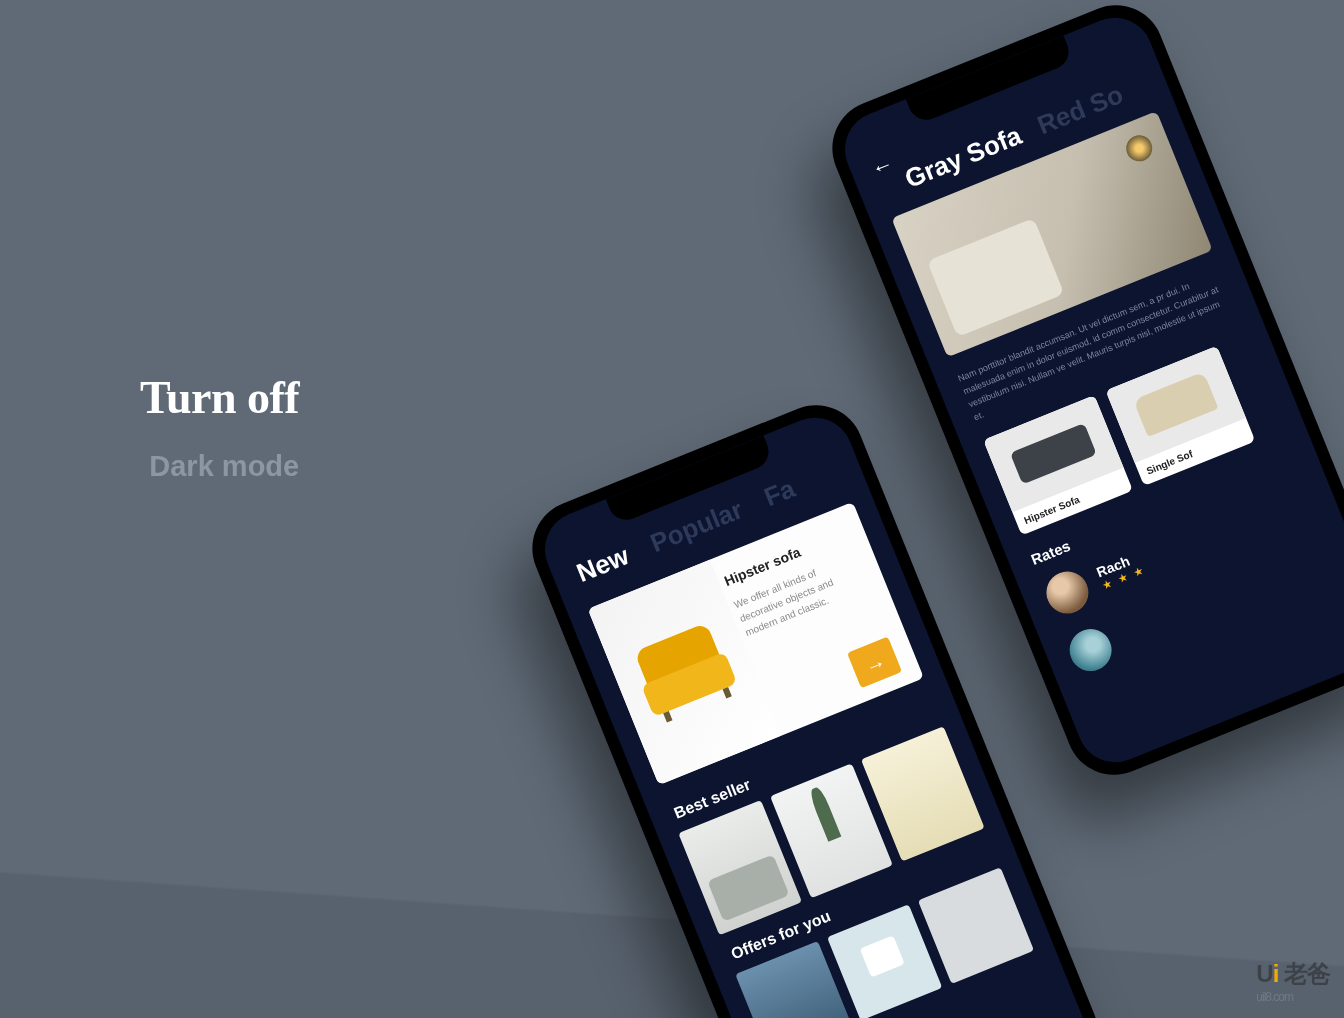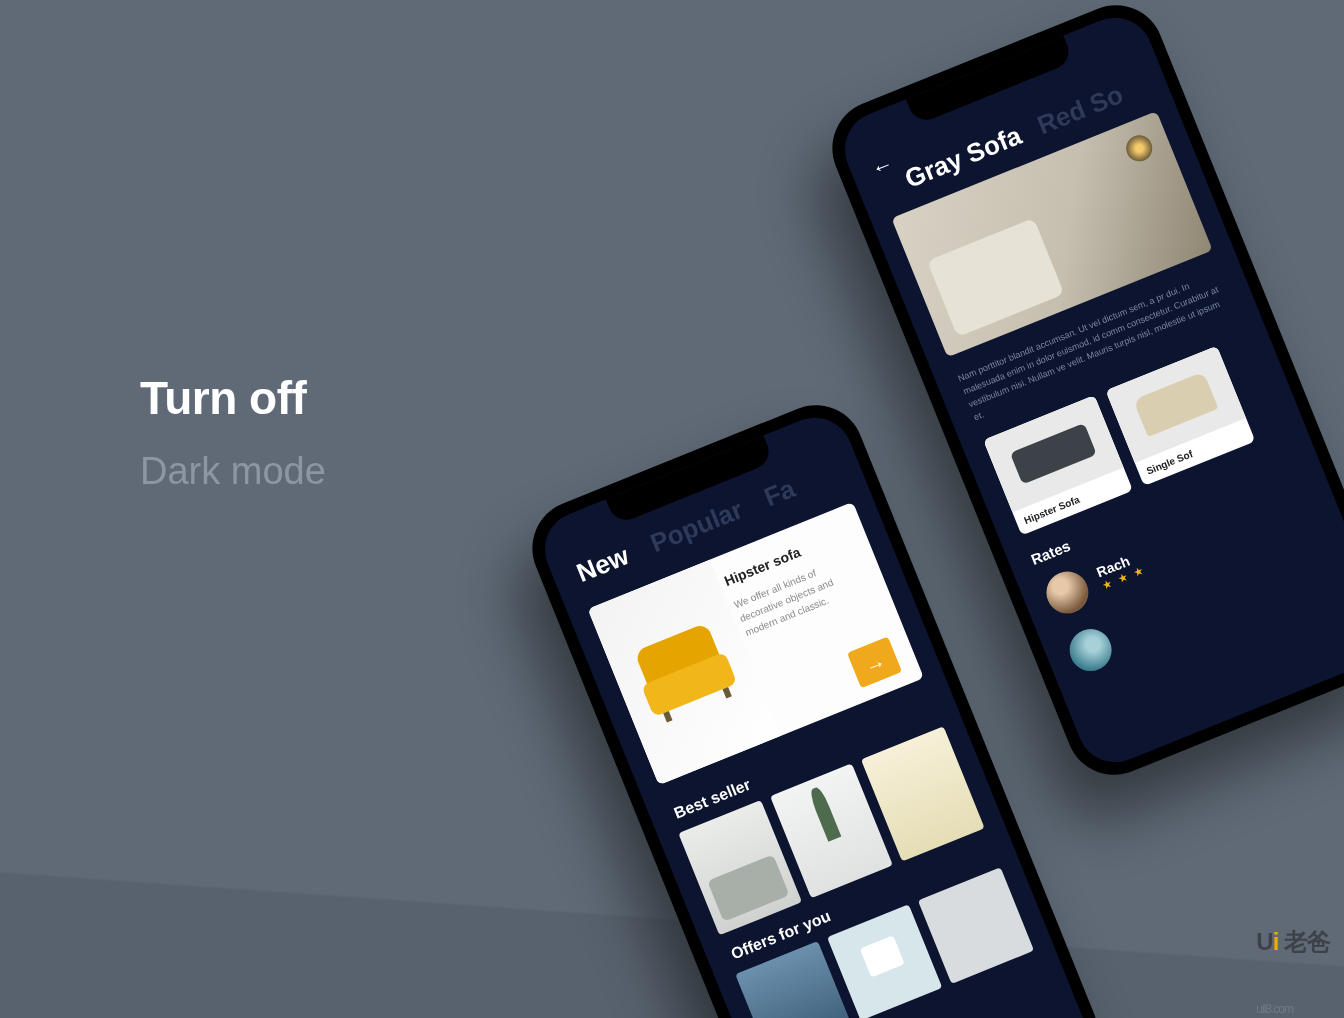--- a/index.html
+++ b/index.html
@@ -21,44 +21,46 @@
   .headline {
     position:absolute;
     left:140px; top:370px;
     color:#ffffff;
   }
   .headline .h1 {
     font-size:46px;
     font-weight:800;
     line-height:1.22;
     letter-spacing:-0.5px;
+    font-family:Liberation Serif, serif;
   }
   .headline .h2 {
     margin-top:24px;
-    font-size:38px;
-    font-weight:400;
+    font-size:29px;
+    font-weight:700;
     color:#8d97a1;
+    text-align:right;
   }
 
   
   .watermark {
     position:absolute;
-    right:14px; bottom:2px;
+    right:14px; bottom:14px;
     display:flex; align-items:flex-end; gap:8px;
     color:#3d4248;
     font-size:18px;
     font-weight:700;
   }
   .watermark .logo {
     font-weight:900;
     font-size:24px;
     letter-spacing:-1px;
   }
   .watermark .logo .i { color:#f2a900; }
-  .watermark .sub { font-size:12px; color:#6f7a85; display:block; font-weight:500;margin-top:44px;}
+  .watermark .sub { font-size:12px; color:#6f7a85; display:block; font-weight:500;}
 
   
   .phone {
     position:absolute;
     width:350px; height:720px;
     background:#000;
     border-radius:48px;
     box-shadow: -30px 35px 60px rgba(0,0,0,0.45);
     padding:12px;
   }

